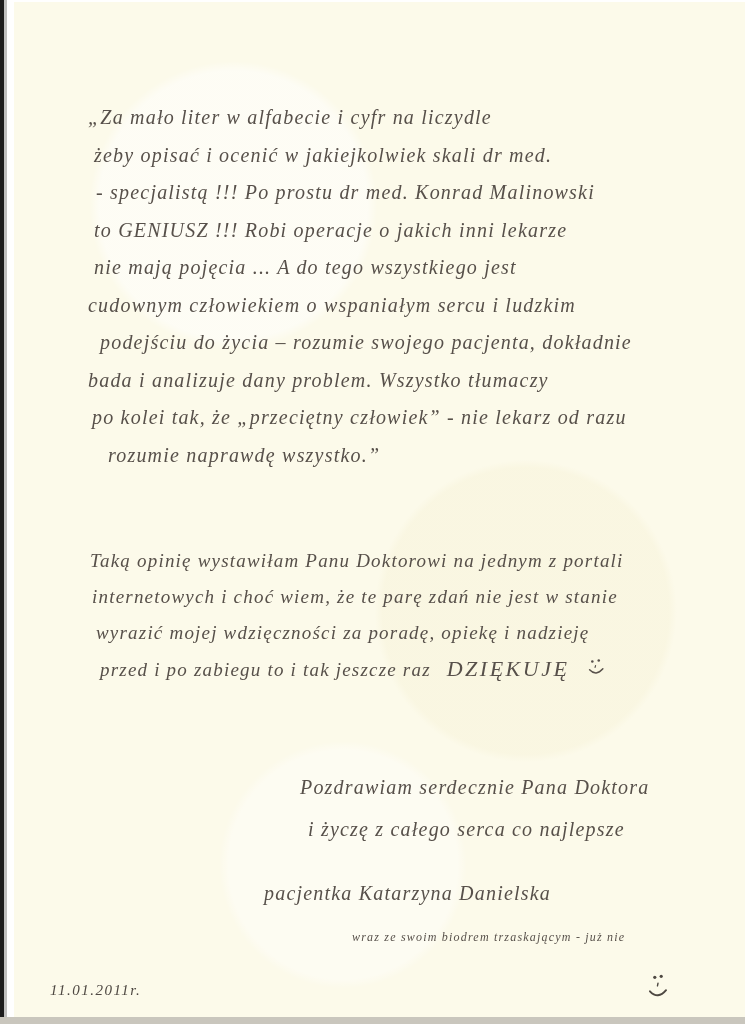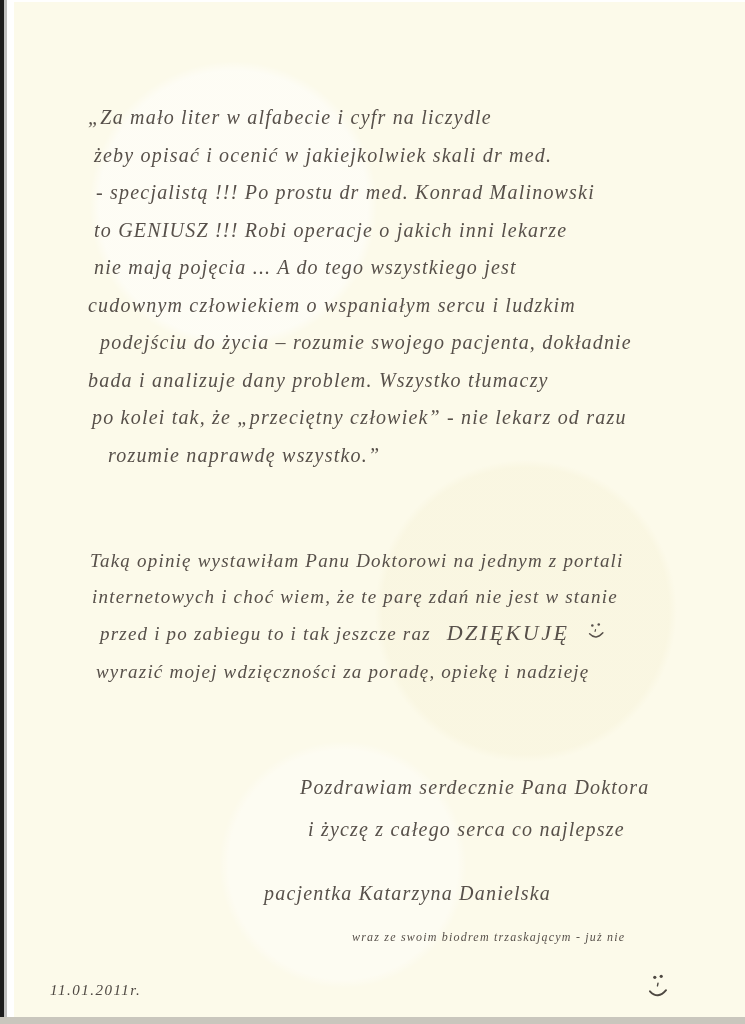--- a/index.html
+++ b/index.html
@@ -67,33 +67,33 @@
     <span class="hw-line" style="margin-left:8px">cudownym człowiekiem o wspaniałym sercu i ludzkim</span>
     <span class="hw-line" style="margin-left:20px">podejściu do życia – rozumie swojego pacjenta, dokładnie</span>
     <span class="hw-line" style="margin-left:8px">bada i analizuje dany problem. Wszystko tłumaczy</span>
     <span class="hw-line" style="margin-left:12px">po kolei tak, że „przeciętny człowiek” - nie lekarz od razu</span>
     <span class="hw-line" style="margin-left:28px">rozumie naprawdę wszystko.”</span>
   </div>
 
   <div class="body-block hw">
     <span class="hw-line" style="margin-left:6px">Taką opinię wystawiłam Panu Doktorowi na jednym z portali</span>
     <span class="hw-line" style="margin-left:8px">internetowych i choć wiem, że te parę zdań nie jest w stanie</span>
+    <span class="hw-line" style="margin-left:12px">wyrazić mojej wdzięczności za poradę, opiekę i nadzieję</span>
     <span class="hw-line" style="margin-left:16px">
       <span>przed i po zabiegu to i tak jeszcze raz</span>
       <span class="caps" style="margin-left:10px;font-size:22px">DZIĘKUJĘ</span>
       <span class="smiley">
         <svg width="22" height="22" viewBox="0 0 24 24" fill="none">
           <circle cx="8" cy="6" r="1.4" fill="#57504a"></circle>
           <circle cx="15" cy="5" r="1.4" fill="#57504a"></circle>
           <path d="M11.5 10.5 L11 12.5" stroke="#57504a" stroke-width="1.3" stroke-linecap="round"></path>
           <path d="M5 15 Q12 22.5 19.5 14" stroke="#57504a" stroke-width="1.6" fill="none" stroke-linecap="round"></path>
         </svg>
       </span>
     </span>
-    <span class="hw-line" style="margin-left:12px">wyrazić mojej wdzięczności za poradę, opiekę i nadzieję</span>
   </div>
 
   <div class="closing-block hw">
     <span class="hw-line abs" style="left:300px;top:776px">Pozdrawiam serdecznie Pana Doktora</span>
     <span class="hw-line abs" style="left:308px;top:818px">i życzę z całego serca co najlepsze</span>
     <span class="hw-line abs" style="left:264px;top:882px">pacjentka Katarzyna Danielska</span>
     <span class="hw-line abs" style="left:352px;top:930px;font-size:12px">wraz ze swoim biodrem trzaskającym - już nie</span>
   </div>
 
   <div class="abs" style="left:645px;top:972px">

